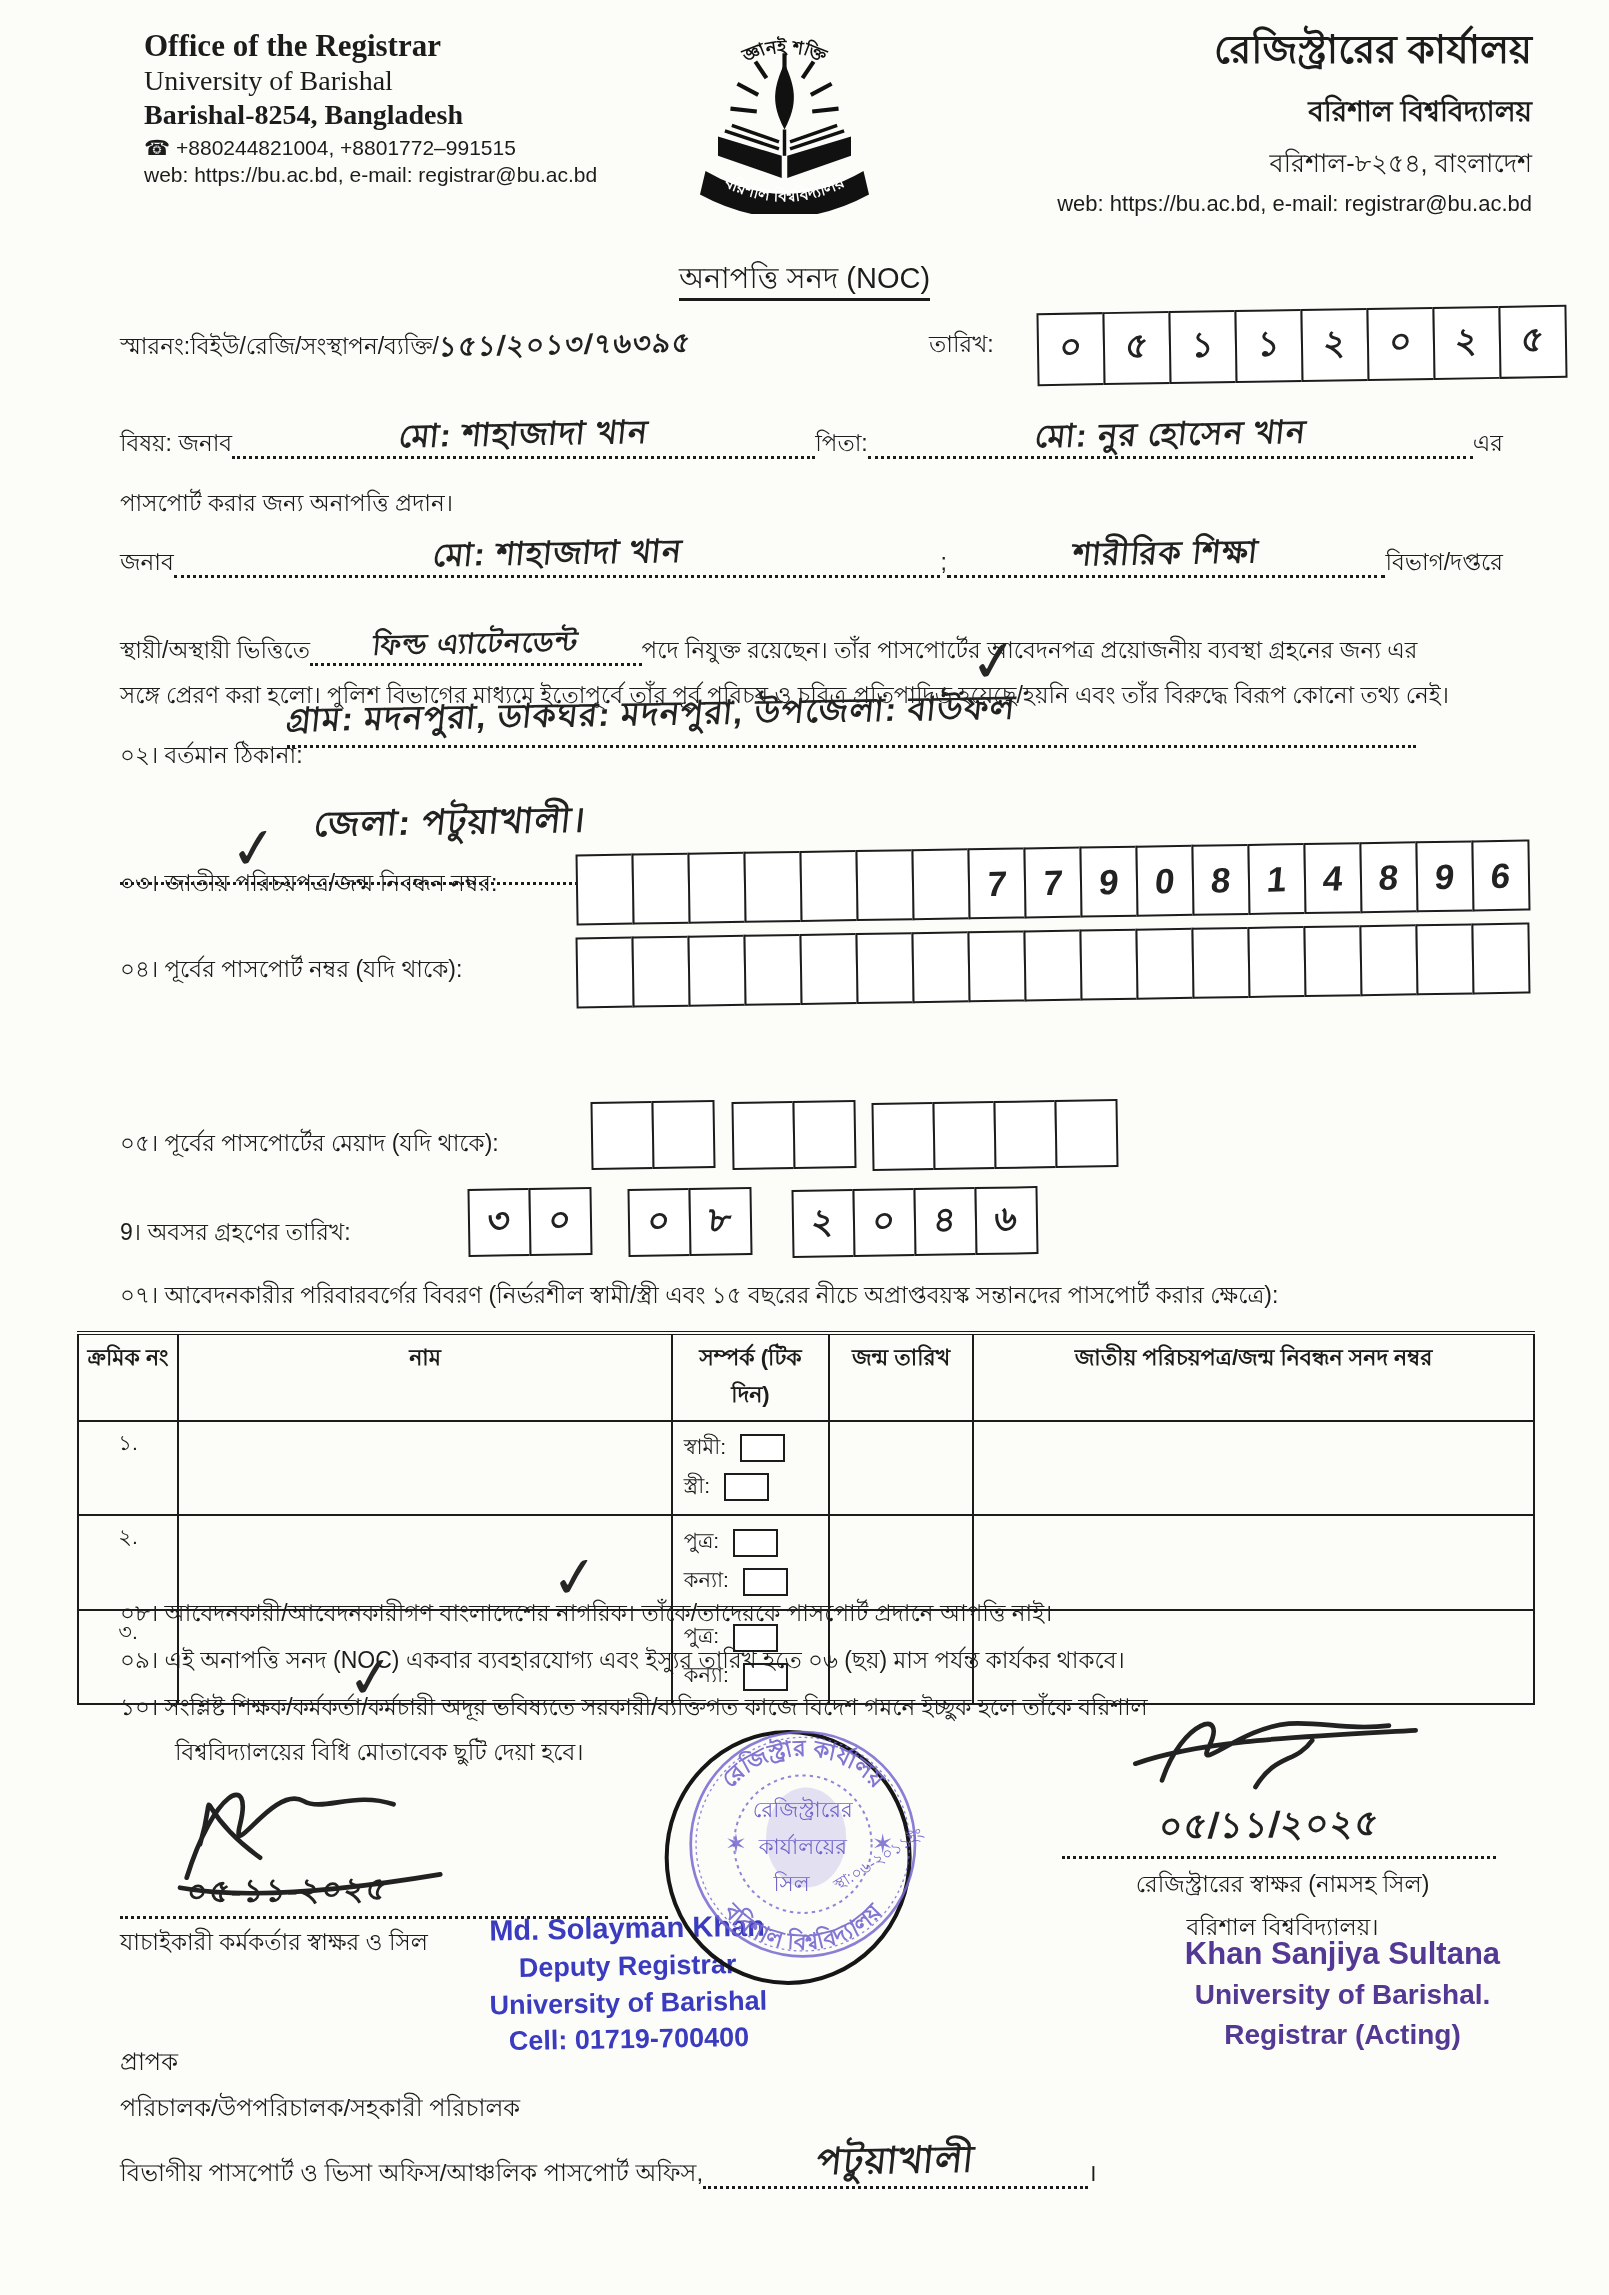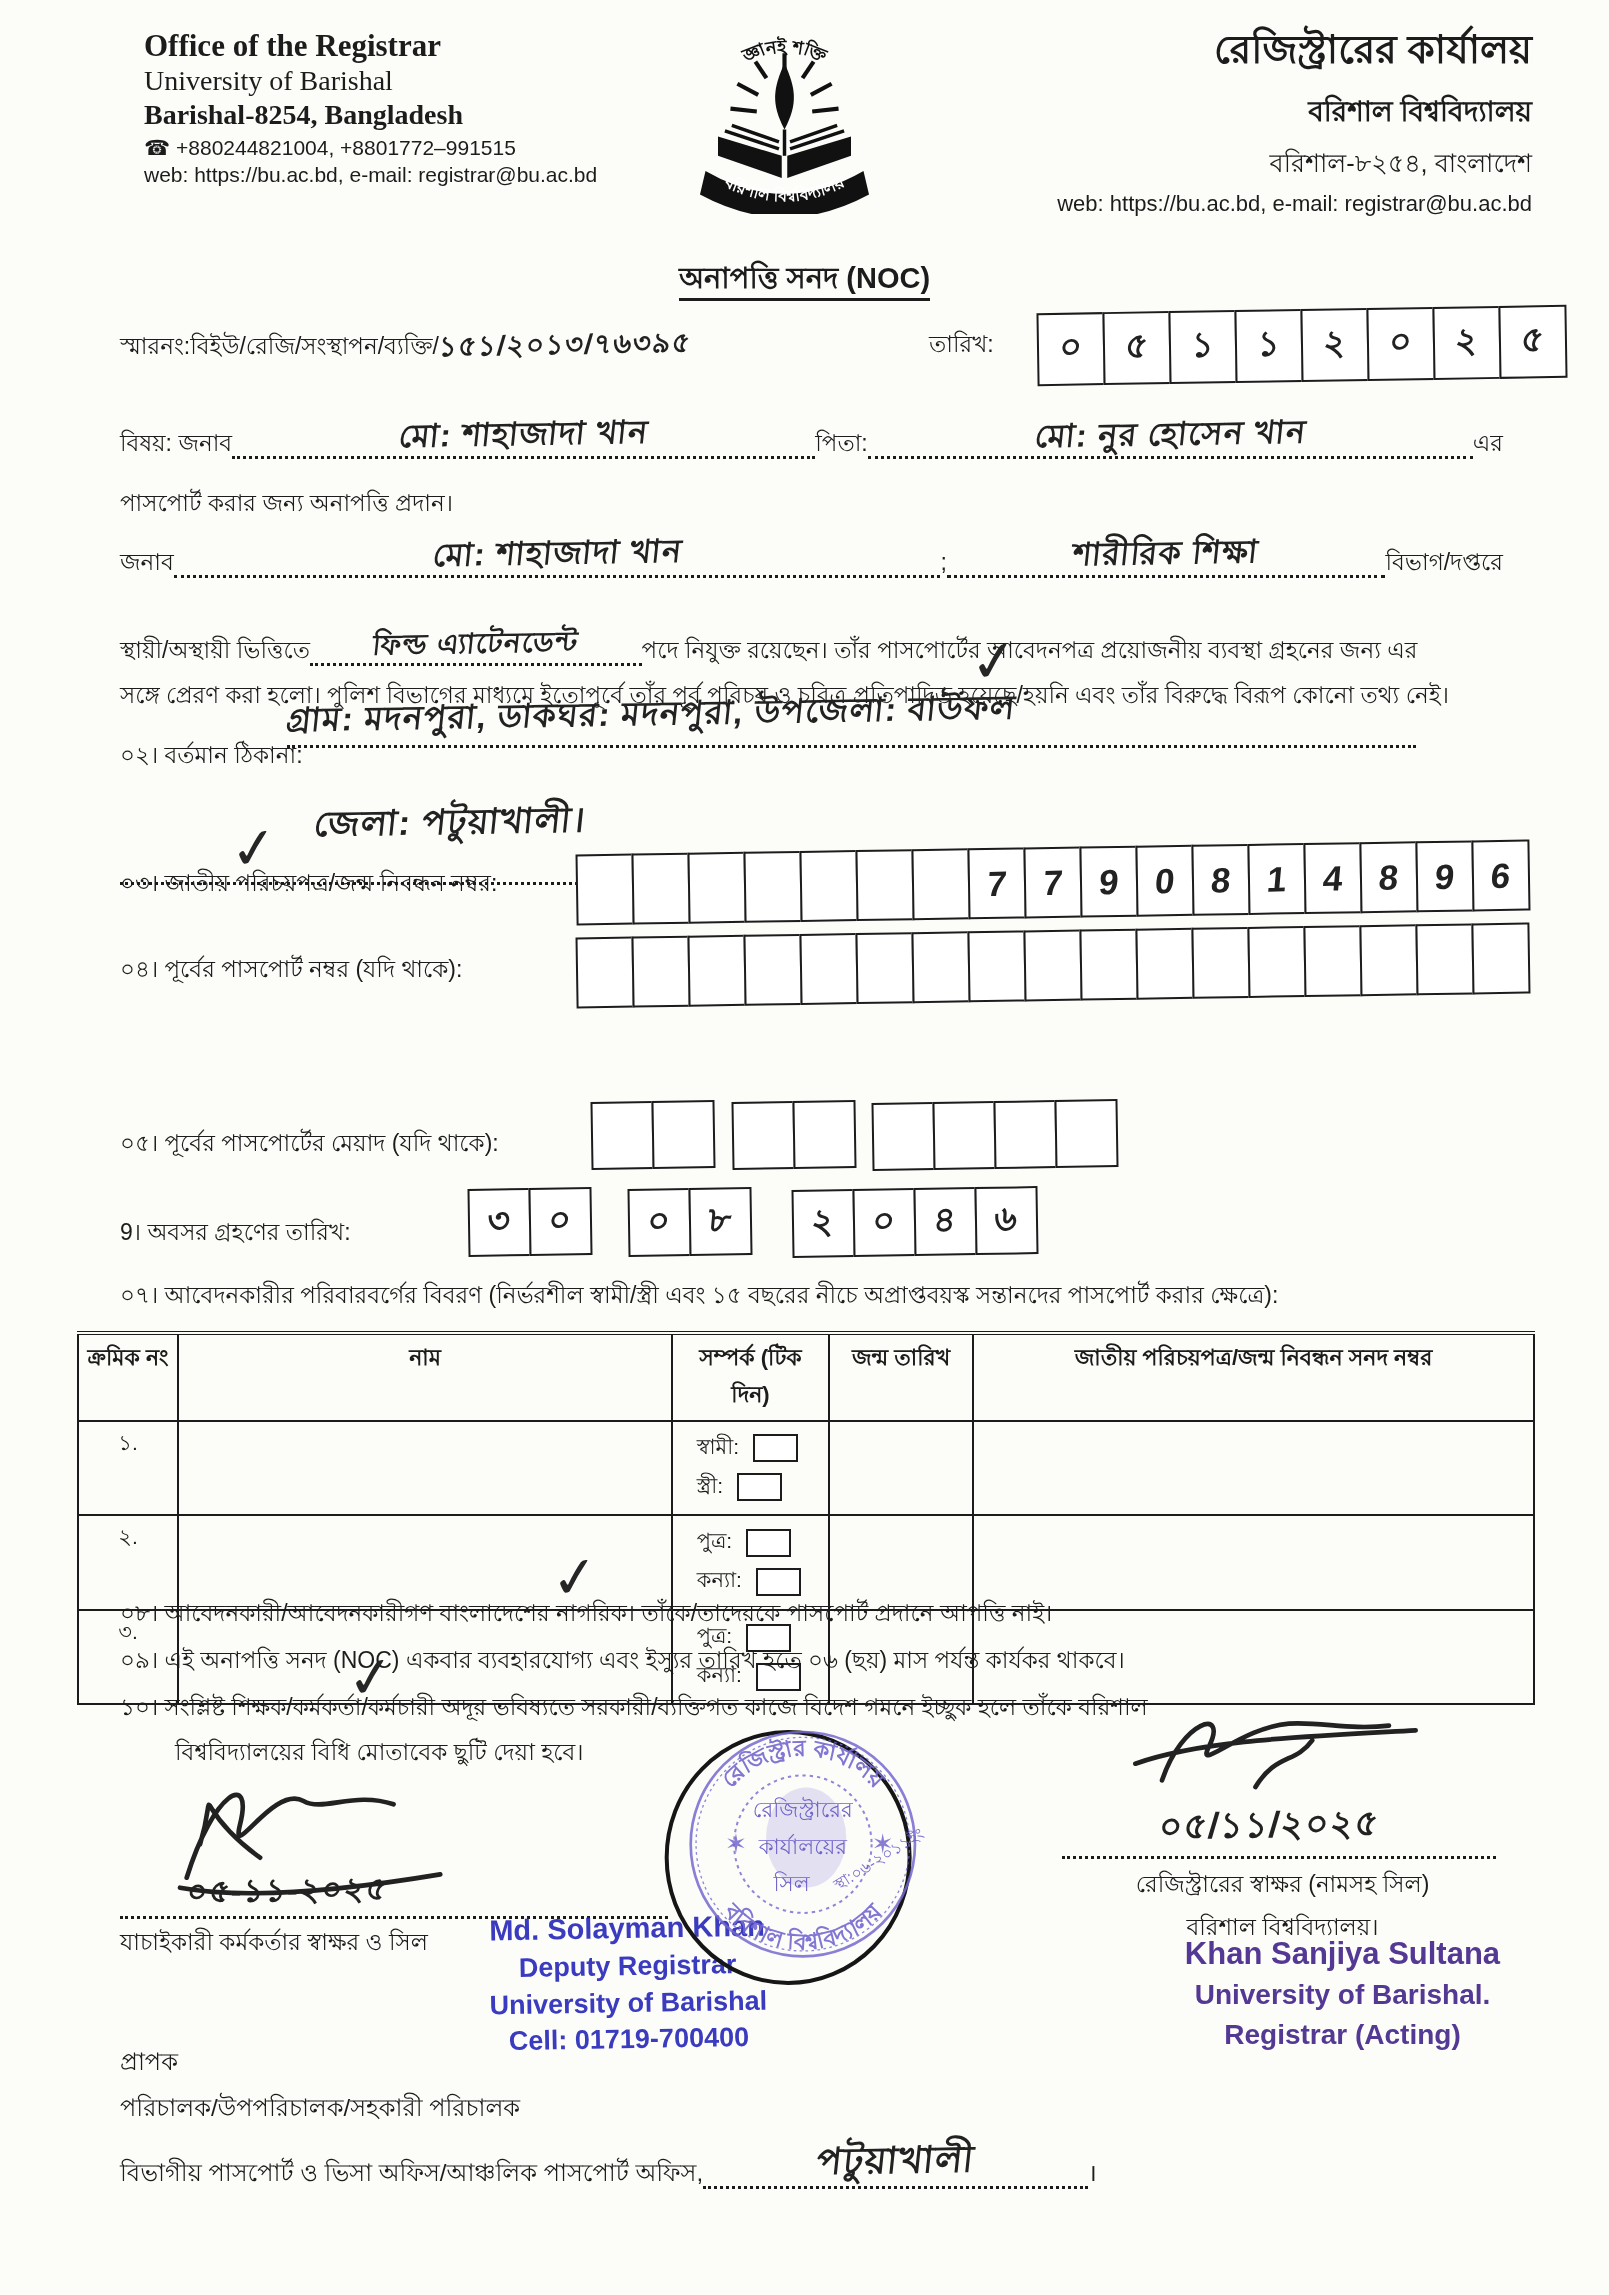--- a/index.html
+++ b/index.html
@@ -27,21 +27,21 @@
   .boxrow.big .dbox{width:64px;height:69px;}
   .boxrow.mid .dbox{width:59px;height:64px;}
   .tilt{transform:rotate(-0.9deg);}
   
   .check{font-size:57px;font-weight:bold;color:#262626;transform:rotate(-6deg);line-height:1;}
   
   table.fam{border-collapse:collapse;table-layout:fixed;width:1456px;}
   table.fam th,table.fam td{border:2px solid #1c1c1c;padding:5.3px 6.7px;vertical-align:top;}
   table.fam thead th{border-top:4.7px double #1c1c1c;font-weight:bold;font-size:22px;text-align:center;}
   table.fam td{height:64px;font-size:21px;}
-  .relline{display:flex;align-items:center;gap:14px;margin:4px 17px;}
+  .relline{display:flex;align-items:center;gap:14px;margin:4px 4px;}
   .relbox{width:41px;height:24px;border:2px solid #1c1c1c;background:#fff;}
   .slcell{text-align:center;font-size:24px;}
   
   .stamp-blue{color:#2b2bbb;font-weight:bold;text-align:center;line-height:1.35;
               transform:rotate(-1deg);opacity:.92;}
   .stamp-purple{color:#4b2e8f;font-weight:bold;text-align:center;line-height:1.4;opacity:.95;}
   .title-underline{border-bottom:3.3px solid #1c1c1c;padding-bottom:4px;}
 </style>
 </head>
 <body>
@@ -96,21 +96,21 @@
   </div>
 
   <div class="abs" style="right:77px;top:18.7px;width:601px;text-align:right;">
     <div style="font-size:39px;font-weight:bold;">রেজিস্ট্রারের কার্যালয়</div>
     <div style="font-size:28px;font-weight:bold;margin-top:6.7px;">বরিশাল বিশ্ববিদ্যালয়</div>
     <div style="font-size:25.4px;margin-top:6.7px;">বরিশাল-৮২৫৪, বাংলাদেশ</div>
     <div style="font-size:22px;margin-top:4px;">web: https://bu.ac.bd, e-mail: registrar@bu.ac.bd</div>
   </div>
 
   <div class="abs" style="left:0;top:255px;width:1609px;text-align:center;">
-    <span class="title-underline" style="font-size:29px;font-weight:bold;">অনাপত্তি সনদ (NOC)</span>
+    <span class="title-underline" style="font-size:29px;font-weight:normal;">অনাপত্তি সনদ (NOC)</span>
   </div>
 
   <div class="abs bn" style="left:120px;top:326px;white-space:nowrap;">
     <span>স্মারনং:বিইউ/রেজি/সংস্থাপন/ব্যক্তি/</span><span class="hw hw-md">১৫১/২০১৩/৭৬৩৯৫</span>
   </div>
   <div class="abs bn" style="left:929px;top:329px;">তারিখ:</div>
   <div class="abs boxrow big tilt" style="left:1037px;top:309px;">
       <div class="dbox">
         <span class="hw">০</span>
       </div>

